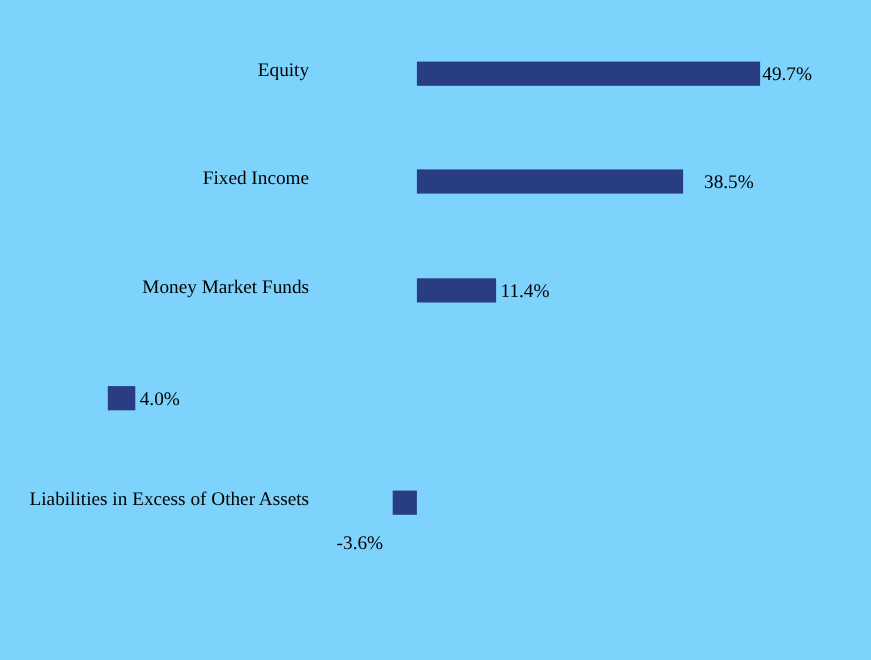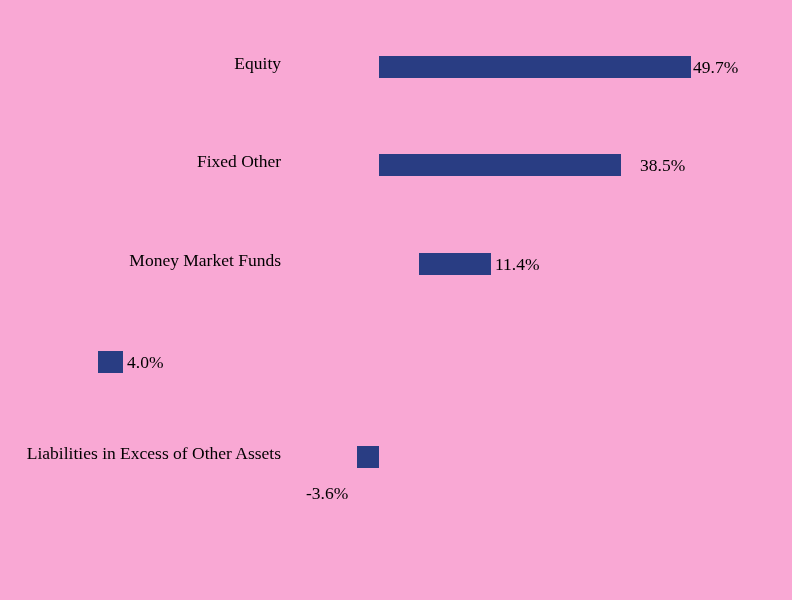--- a/index.html
+++ b/index.html
@@ -10,21 +10,21 @@
     width: 792px;
     height: 600px;
     background: #f0f0f0;
     font-family: "Liberation Serif", serif;
     overflow: hidden;
   }
   #chart-root {
     position: relative;
     width: 792px;
     height: 600px;
-    background: #f9a8d4;
+    background: #7dd3fc;
   }
   .bar-row {
     position: absolute;
     left: 0;
     width: 792px;
     height: 100px;
     display: flex;
     align-items: center;
   }
   .cat-label {
@@ -75,30 +75,30 @@
     <div class="cat-label">Equity</div>
     <div class="bar-area">
       <div class="bar-track">
         <div class="bar" style="left:98px; width:312px;"></div>
         <div class="bar-value" style="left:412px;">49.7%</div>
       </div>
     </div>
   </div>
 
   <div class="bar-row" style="top:112px;">
-    <div class="cat-label">Fixed Other</div>
+    <div class="cat-label">Fixed Income</div>
     <div class="bar-area">
       <div class="bar-track">
         <div class="bar" style="left:98px; width:242px;"></div>
         <div class="bar-value" style="left:343px;margin-left:16px;">38.5%</div>
       </div>
     </div>
   </div>
 
-  <div class="bar-row" style="top:211px;gap:40px;">
+  <div class="bar-row" style="top:211px;">
     <div class="cat-label">Money Market Funds</div>
     <div class="bar-area">
       <div class="bar-track">
         <div class="bar" style="left:98px; width:72px;"></div>
         <div class="bar-value" style="left:174px;">11.4%</div>
       </div>
     </div>
   </div>
 
   <div class="bar-row" style="top:309px;">

